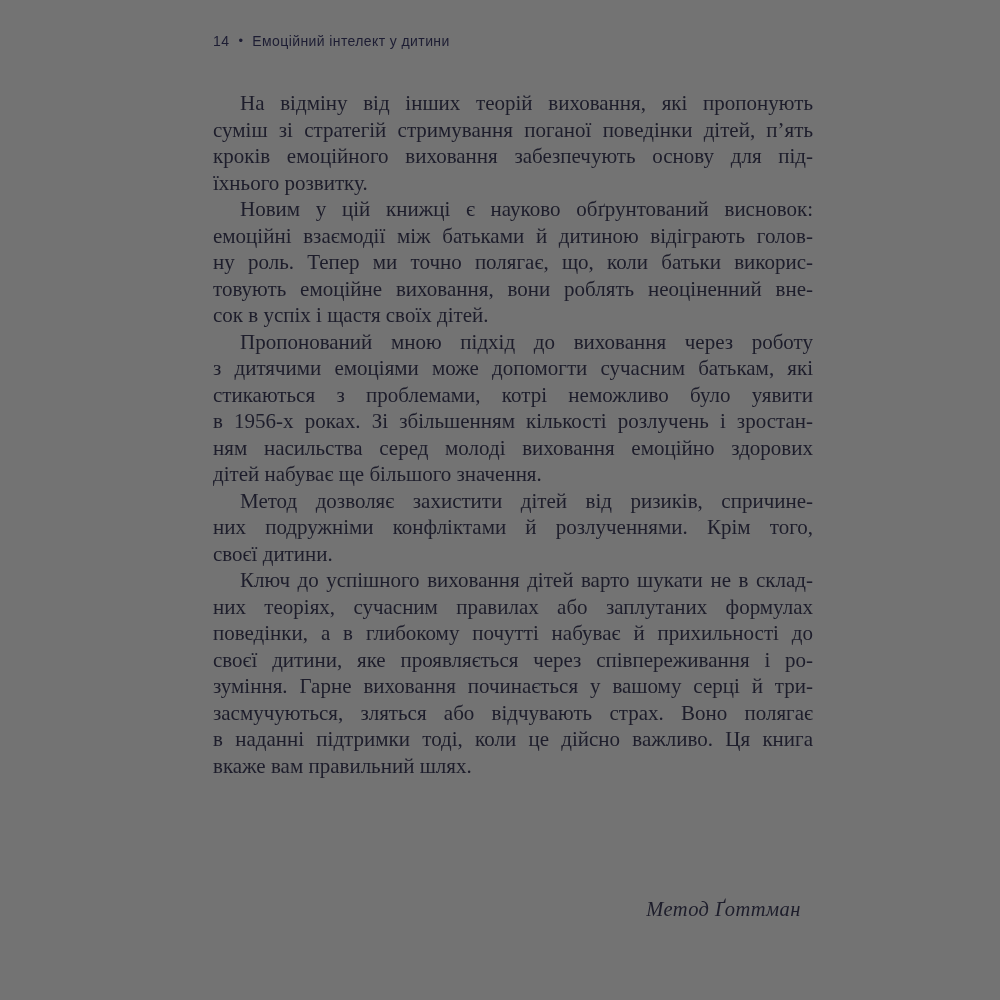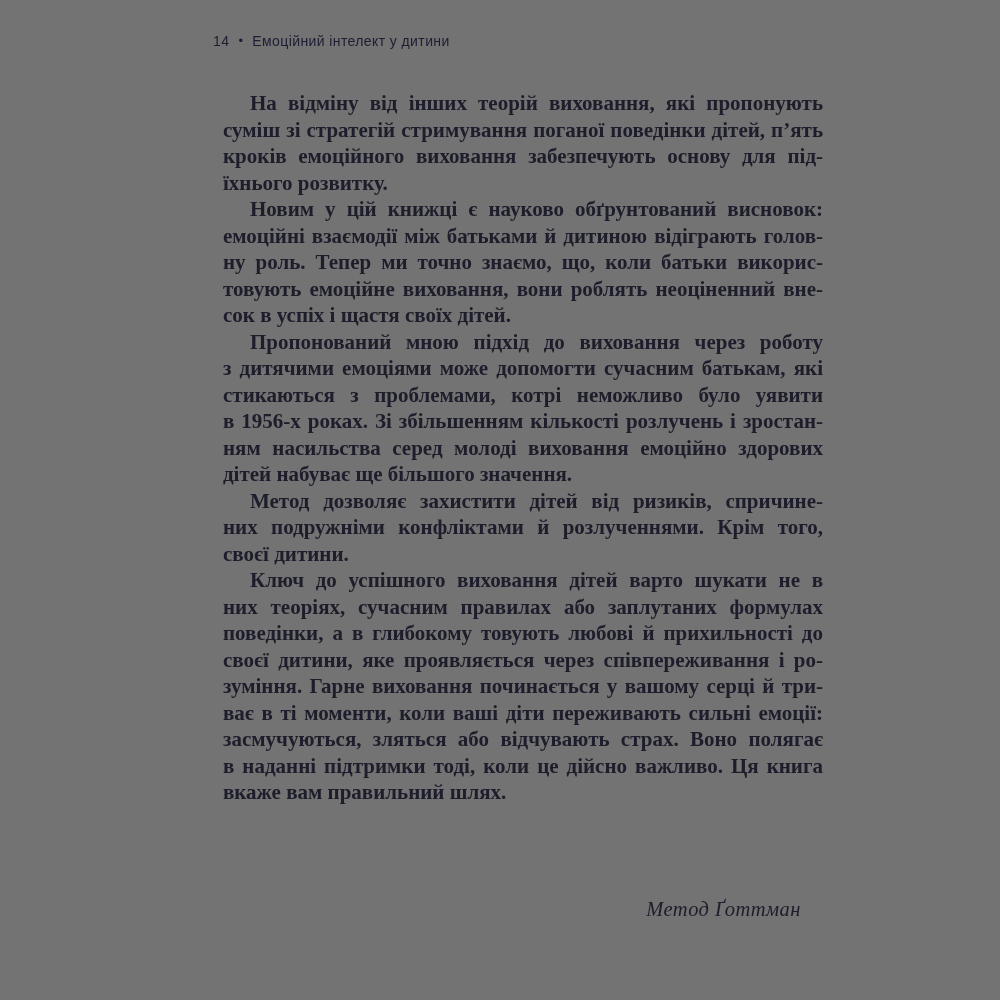--- a/index.html
+++ b/index.html
@@ -28,26 +28,25 @@
     white-space: nowrap;
   }
   .header .bullet {
     font-size: 13px;
     line-height: 1;
     position: relative;
     top: -1px;
   }
   .body-text {
     position: absolute;
-    top: 90px; left: 223px;
+    top: 90px; left: 213px;
     width: 600px;
     font-size: 21px;
     line-height: 26.5px;
     color: #1d1d2b;
-    font-weight: bold;
   }
   .paragraph { margin: 0; }
   .line {
     text-align: justify;
     text-align-last: justify;
     height: 26.5px;
     overflow: hidden;
     white-space: normal;
   }
   .line.first { padding-left: 27px; }
@@ -77,44 +76,43 @@
   <div class="body-text">
       <div class="paragraph">
         <div class="line first">На відміну від інших теорій виховання, які пропонують</div>
         <div class="line">суміш зі стратегій стримування поганої поведінки дітей, п’ять</div>
         <div class="line">кроків емоційного виховання забезпечують основу для під-</div>
         <div class="line last">їхнього розвитку.</div>
       </div>
       <div class="paragraph">
         <div class="line first">Новим у цій книжці є науково обґрунтований висновок:</div>
         <div class="line">емоційні взаємодії між батьками й дитиною відіграють голов-</div>
-        <div class="line">ну роль. Тепер ми точно знаємо, що, коли батьки викорис-</div>
+        <div class="line">ну роль. Тепер ми точно полягає, що, коли батьки викорис-</div>
         <div class="line">товують емоційне виховання, вони роблять неоціненний вне-</div>
         <div class="line last">сок в успіх і щастя своїх дітей.</div>
       </div>
       <div class="paragraph">
         <div class="line first">Пропонований мною підхід до виховання через роботу</div>
         <div class="line">з дитячими емоціями може допомогти сучасним батькам, які</div>
         <div class="line">стикаються з проблемами, котрі неможливо було уявити</div>
         <div class="line">в 1956-х роках. Зі збільшенням кількості розлучень і зростан-</div>
         <div class="line">ням насильства серед молоді виховання емоційно здорових</div>
         <div class="line last">дітей набуває ще більшого значення.</div>
       </div>
       <div class="paragraph">
         <div class="line first">Метод дозволяє захистити дітей від ризиків, спричине-</div>
         <div class="line">них подружніми конфліктами й розлученнями. Крім того,</div>
         <div class="line last">своєї дитини.</div>
       </div>
       <div class="paragraph">
         <div class="line first">Ключ до успішного виховання дітей варто шукати не в склад-</div>
         <div class="line">них теоріях, сучасним правилах або заплутаних формулах</div>
-        <div class="line">поведінки, а в глибокому товують любові й прихильності до</div>
+        <div class="line">поведінки, а в глибокому почутті набуває й прихильності до</div>
         <div class="line">своєї дитини, яке проявляється через співпереживання і ро-</div>
         <div class="line">зуміння. Гарне виховання починається у вашому серці й три-</div>
-        <div class="line">ває в ті моменти, коли ваші діти переживають сильні емоції:</div>
         <div class="line">засмучуються, зляться або відчувають страх. Воно полягає</div>
         <div class="line">в наданні підтримки тоді, коли це дійсно важливо. Ця книга</div>
         <div class="line last">вкаже вам правильний шлях.</div>
       </div>
     </div>
 
   <div class="signature">Метод Ґоттман</div>
 
 </div>
 

